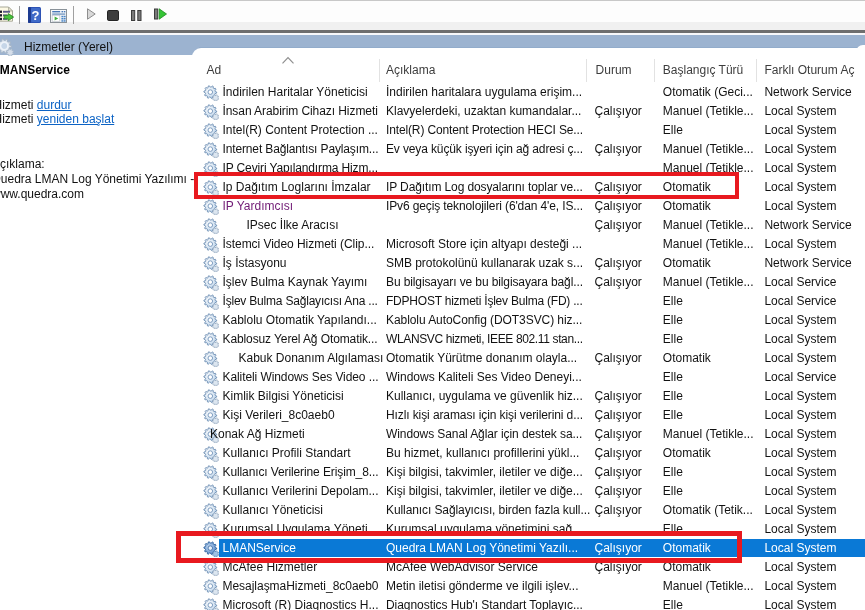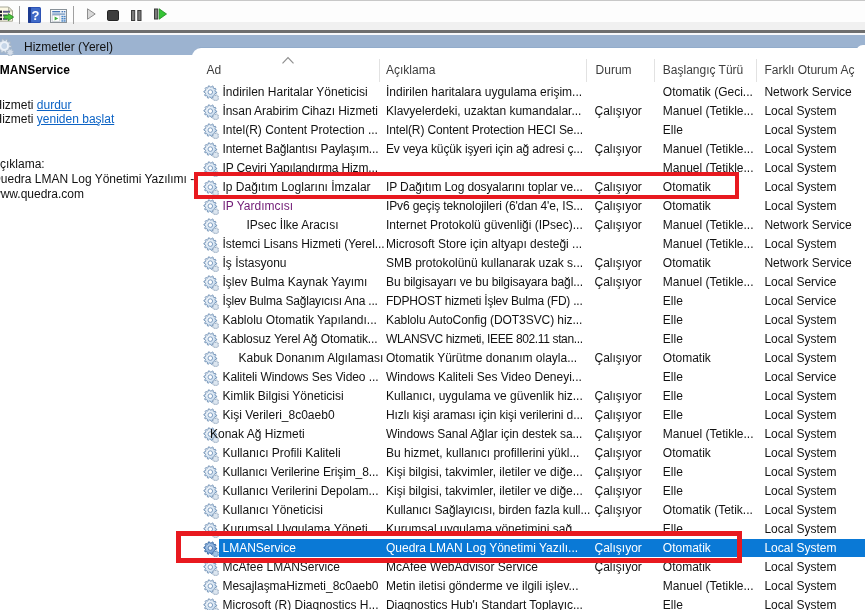--- a/index.html
+++ b/index.html
@@ -157,28 +157,27 @@
     </svg>
 <div class="t" style="left:222.5px;top:199.8px;color:#701a75;">IP Yardımcısı</div>
 <div class="t" style="left:386.0px;top:199.8px;color:#121212;letter-spacing:-0.122px;">IPv6 geçiş teknolojileri (6'dan 4'e, IS...</div>
 <div class="t" style="left:594.5px;top:199.8px;color:#121212;">Çalışıyor</div>
 <div class="t" style="left:662.8px;top:199.8px;color:#121212;">Otomatik</div>
 <div class="t" style="left:764.4px;top:199.8px;color:#121212;">Local System</div>
 <svg class="abs" style="left:203px;top:218.0px;" width="16" height="16" viewBox="0 0 16 16">
       <use href="#gico"></use>
     </svg>
 <div class="t" style="left:222.5px;top:218.8px;color:#121212;margin-left:24px;">IPsec İlke Aracısı</div>
-<div class="t" style="left:386.0px;top:218.8px;color:#121212;">Internet Protokolü güvenliği (IPsec)...</div>
 <div class="t" style="left:594.5px;top:218.8px;color:#121212;">Çalışıyor</div>
 <div class="t" style="left:662.8px;top:218.8px;color:#121212;">Manuel (Tetikle...</div>
 <div class="t" style="left:764.4px;top:218.8px;color:#121212;">Network Service</div>
 <svg class="abs" style="left:203px;top:237.0px;" width="16" height="16" viewBox="0 0 16 16">
       <use href="#gico"></use>
     </svg>
-<div class="t" style="left:222.5px;top:237.8px;color:#121212;letter-spacing:-0.046px;">İstemci Lisans Hizmeti (Yerel...</div>
+<div class="t" style="left:222.5px;top:237.8px;color:#121212;letter-spacing:-0.046px;">İstemci Video Hizmeti (Clip...</div>
 <div class="t" style="left:386.0px;top:237.8px;color:#121212;">Microsoft Store için altyapı desteği ...</div>
 <div class="t" style="left:662.8px;top:237.8px;color:#121212;">Manuel (Tetikle...</div>
 <div class="t" style="left:764.4px;top:237.8px;color:#121212;">Local System</div>
 <svg class="abs" style="left:203px;top:256.0px;" width="16" height="16" viewBox="0 0 16 16">
       <use href="#gico"></use>
     </svg>
 <div class="t" style="left:222.5px;top:256.8px;color:#121212;">İş İstasyonu</div>
 <div class="t" style="left:386.0px;top:256.8px;color:#121212;letter-spacing:-0.031px;">SMB protokolünü kullanarak uzak s...</div>
 <div class="t" style="left:594.5px;top:256.8px;color:#121212;">Çalışıyor</div>
 <div class="t" style="left:662.8px;top:256.8px;color:#121212;">Otomatik</div>
@@ -247,21 +246,21 @@
       <use href="#gico"></use>
     </svg>
 <div class="t" style="left:210px;top:427.8px;color:#121212;">Konak Ağ Hizmeti</div>
 <div class="t" style="left:386.0px;top:427.8px;color:#121212;letter-spacing:-0.086px;">Windows Sanal Ağlar için destek sa...</div>
 <div class="t" style="left:594.5px;top:427.8px;color:#121212;">Çalışıyor</div>
 <div class="t" style="left:662.8px;top:427.8px;color:#121212;">Manuel (Tetikle...</div>
 <div class="t" style="left:764.4px;top:427.8px;color:#121212;">Local System</div>
 <svg class="abs" style="left:203px;top:446.0px;" width="16" height="16" viewBox="0 0 16 16">
       <use href="#gico"></use>
     </svg>
-<div class="t" style="left:222.5px;top:446.8px;color:#121212;">Kullanıcı Profili Kaliteli</div>
+<div class="t" style="left:222.5px;top:446.8px;color:#121212;">Kullanıcı Profili Standart</div>
 <div class="t" style="left:386.0px;top:446.8px;color:#121212;">Bu hizmet, kullanıcı profillerini yükl...</div>
 <div class="t" style="left:594.5px;top:446.8px;color:#121212;">Çalışıyor</div>
 <div class="t" style="left:662.8px;top:446.8px;color:#121212;">Otomatik</div>
 <div class="t" style="left:764.4px;top:446.8px;color:#121212;">Local System</div>
 <svg class="abs" style="left:203px;top:465.0px;" width="16" height="16" viewBox="0 0 16 16">
       <use href="#gico"></use>
     </svg>
 <div class="t" style="left:222.5px;top:465.8px;color:#121212;letter-spacing:-0.110px;">Kullanıcı Verilerine Erişim_8...</div>
 <div class="t" style="left:386.0px;top:465.8px;color:#121212;">Kişi bilgisi, takvimler, iletiler ve diğe...</div>
 <div class="t" style="left:594.5px;top:465.8px;color:#121212;">Çalışıyor</div>
@@ -295,21 +294,21 @@
       <use href="#gsel"></use>
     </svg>
 <div class="t" style="left:222.5px;top:541.8px;color:#fff;">LMANService</div>
 <div class="t" style="left:386.0px;top:541.8px;color:#fff;">Quedra LMAN Log Yönetimi Yazılı...</div>
 <div class="t" style="left:594.5px;top:541.8px;color:#fff;">Çalışıyor</div>
 <div class="t" style="left:662.8px;top:541.8px;color:#fff;">Otomatik</div>
 <div class="t" style="left:764.4px;top:541.8px;color:#fff;">Local System</div>
 <svg class="abs" style="left:203px;top:560.0px;" width="16" height="16" viewBox="0 0 16 16">
       <use href="#gico"></use>
     </svg>
-<div class="t" style="left:222.5px;top:560.8px;color:#121212;">McAfee LMANService</div>
+<div class="t" style="left:222.5px;top:560.8px;color:#121212;">McAfee Hizmetler</div>
 <div class="t" style="left:386.0px;top:560.8px;color:#121212;">McAfee WebAdvisor Service</div>
 <div class="t" style="left:594.5px;top:560.8px;color:#121212;">Çalışıyor</div>
 <div class="t" style="left:662.8px;top:560.8px;color:#121212;">Otomatik</div>
 <div class="t" style="left:764.4px;top:560.8px;color:#121212;">Local System</div>
 <svg class="abs" style="left:203px;top:579.0px;" width="16" height="16" viewBox="0 0 16 16">
       <use href="#gico"></use>
     </svg>
 <div class="t" style="left:222.5px;top:579.8px;color:#121212;letter-spacing:-0.031px;">MesajlaşmaHizmeti_8c0aeb0</div>
 <div class="t" style="left:386.0px;top:579.8px;color:#121212;">Metin iletisi gönderme ve ilgili işlev...</div>
 <div class="t" style="left:662.8px;top:579.8px;color:#121212;">Manuel (Tetikle...</div>

